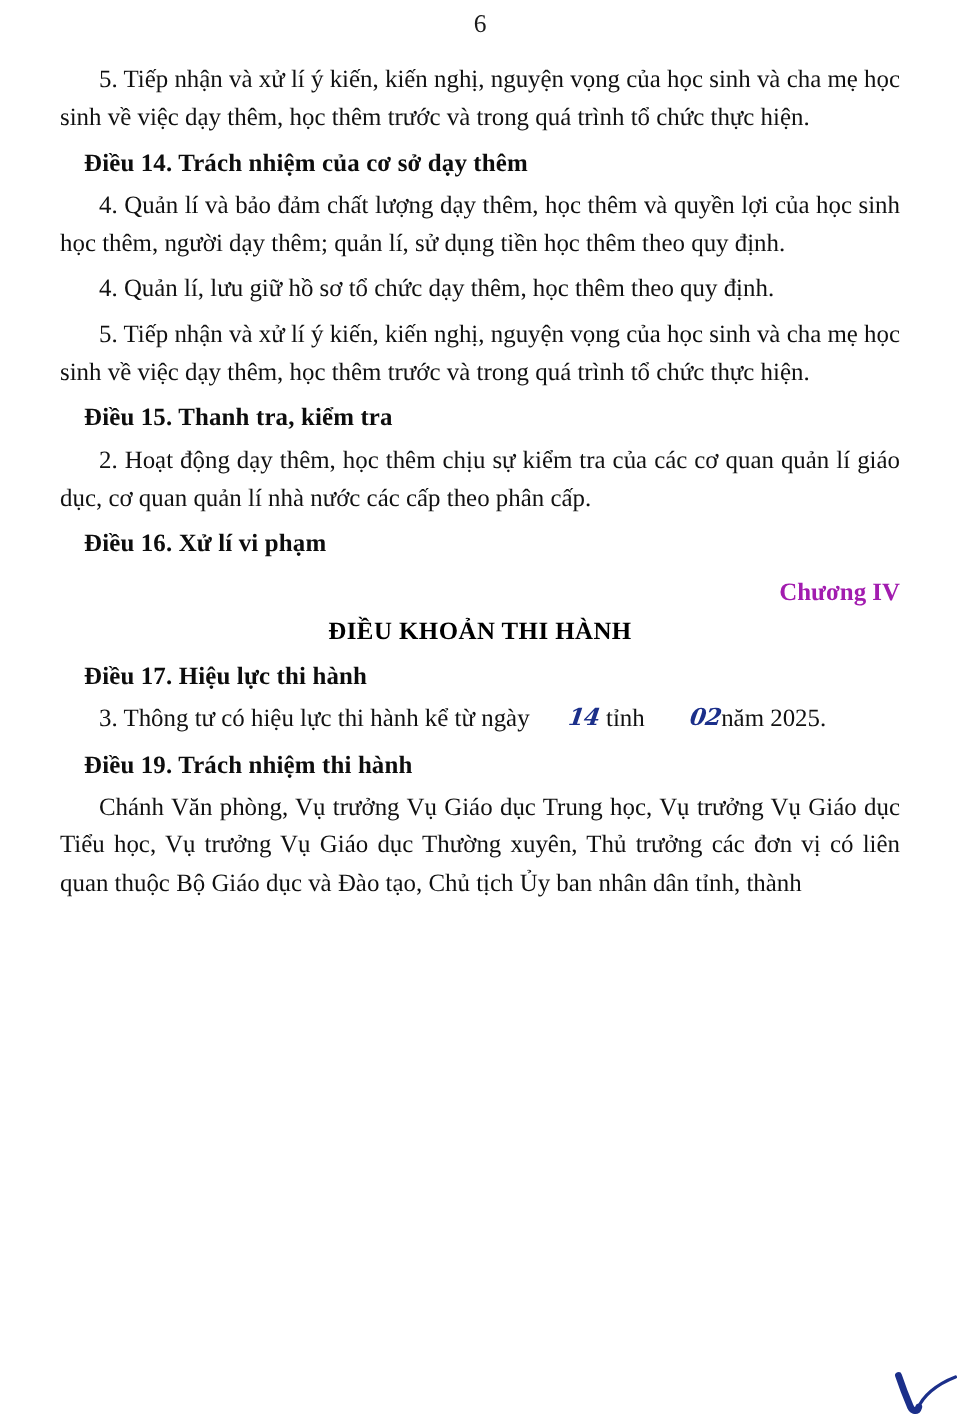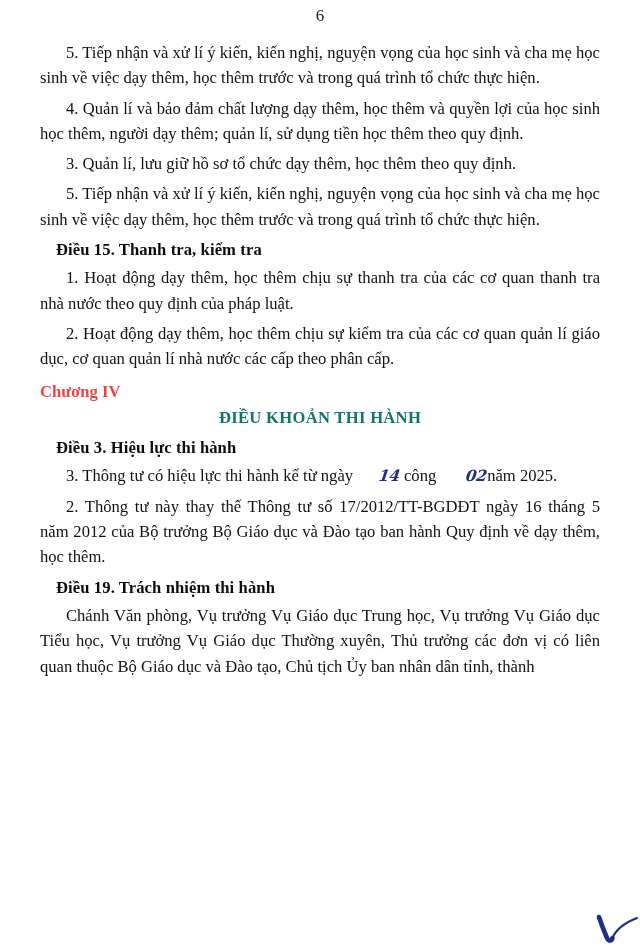--- a/index.html
+++ b/index.html
@@ -57,33 +57,33 @@
     text-align: left;
     color: #0d0d0d;
     letter-spacing: 0.1px;
   }
   h1.chapter {
     margin: 7px 0 1px 0;
     padding: 0;
     font-size: 16.6px;
     line-height: 25.3px;
     font-weight: bold;
-    text-align: left;
-    color: #ef4444;
+    text-align: right;
+    color: #a21caf;
   }
   h1.chapter-title {
     margin: 0 0 5px 0;
     padding: 0;
     font-size: 16.6px;
     line-height: 25.3px;
     font-weight: bold;
     text-align: center;
     text-transform: uppercase;
     letter-spacing: 0.3px;
-    color: #0f766e;
+    color: #000000;
   }
   .hw {
     font-family: "DejaVu Serif", "Liberation Serif", serif;
     font-style: italic;
     font-weight: bold;
     color: #1b2f8a;
     font-size: 15.5px;
     letter-spacing: -0.4px;
     display: inline-block;
     transform: skewX(-8deg) translateY(-0.5px);
@@ -108,40 +108,40 @@
 <body>
 
 <div class="page">
 
   <div class="page-number">6</div>
 
   <div class="body">
 
     <p class="para last-of-block">5. Tiếp nhận và xử lí ý kiến, kiến nghị, nguyện vọng của học sinh và cha mẹ học sinh về việc dạy thêm, học thêm trước và trong quá trình tổ chức thực hiện.</p>
 
+    <h2 class="heading">Điều 14. Trách nhiệm của cơ sở dạy thêm</h2>
 
     <p class="para last-of-block">4. Quản lí và bảo đảm chất lượng dạy thêm, học thêm và quyền lợi của học sinh học thêm, người dạy thêm; quản lí, sử dụng tiền học thêm theo quy định.</p>
-    <p class="para last-of-block">3. Quản lí, lưu giữ hồ sơ tổ chức dạy thêm, học thêm theo quy định.</p>
+    <p class="para last-of-block">4. Quản lí, lưu giữ hồ sơ tổ chức dạy thêm, học thêm theo quy định.</p>
     <p class="para last-of-block">5. Tiếp nhận và xử lí ý kiến, kiến nghị, nguyện vọng của học sinh và cha mẹ học sinh về việc dạy thêm, học thêm trước và trong quá trình tổ chức thực hiện.</p>
 
     <h2 class="heading">Điều 15. Thanh tra, kiểm tra</h2>
 
-    <p class="para last-of-block">1. Hoạt động dạy thêm, học thêm chịu sự thanh tra của các cơ quan thanh tra nhà nước theo quy định của pháp luật.</p>
     <p class="para last-of-block">2. Hoạt động dạy thêm, học thêm chịu sự kiểm tra của các cơ quan quản lí giáo dục, cơ quan quản lí nhà nước các cấp theo phân cấp.</p>
 
+    <h2 class="heading">Điều 16. Xử lí vi phạm</h2>
 
 
     <h1 class="chapter">Chương IV</h1>
     <h1 class="chapter-title">ĐIỀU KHOẢN THI HÀNH</h1>
 
-    <h2 class="heading">Điều 3. Hiệu lực thi hành</h2>
+    <h2 class="heading">Điều 17. Hiệu lực thi hành</h2>
 
-    <p class="para last-of-block"><span>3. Thông tư có hiệu lực thi hành kể từ ngày</span><span class="hw">14</span> <span>công</span> <span class="hw">02</span><span>năm 2025.</span></p>
+    <p class="para last-of-block"><span>3. Thông tư có hiệu lực thi hành kể từ ngày</span><span class="hw">14</span> <span>tỉnh</span> <span class="hw">02</span><span>năm 2025.</span></p>
 
-    <p class="para last-of-block">2. Thông tư này thay thế Thông tư số 17/2012/TT-BGDĐT ngày 16 tháng 5 năm 2012 của Bộ trưởng Bộ Giáo dục và Đào tạo ban hành Quy định về dạy thêm, học thêm.</p>
 
     <h2 class="heading">Điều 19. Trách nhiệm thi hành</h2>
 
     <p class="para">Chánh Văn phòng, Vụ trưởng Vụ Giáo dục Trung học, Vụ trưởng Vụ Giáo dục Tiểu học, Vụ trưởng Vụ Giáo dục Thường xuyên, Thủ trưởng các đơn vị có liên quan thuộc Bộ Giáo dục và Đào tạo, Chủ tịch Ủy ban nhân dân tỉnh, thành</p>
 
   </div>
 
   <svg class="checkmark" viewBox="0 0 44 34" xmlns="http://www.w3.org/2000/svg">
     <path d="M4 6 C6 14, 9 22, 12 28 C13 30, 15 30, 16 27 C19 19, 28 11, 41 6" fill="none" stroke="#1b2f8a" stroke-width="2.1" stroke-linecap="round"></path>
     <path d="M3 5 C5 11, 8 19, 11 26 C12.5 29, 15.5 29.5, 16.5 26" fill="none" stroke="#1b2f8a" stroke-width="4.6" stroke-linecap="round"></path>

